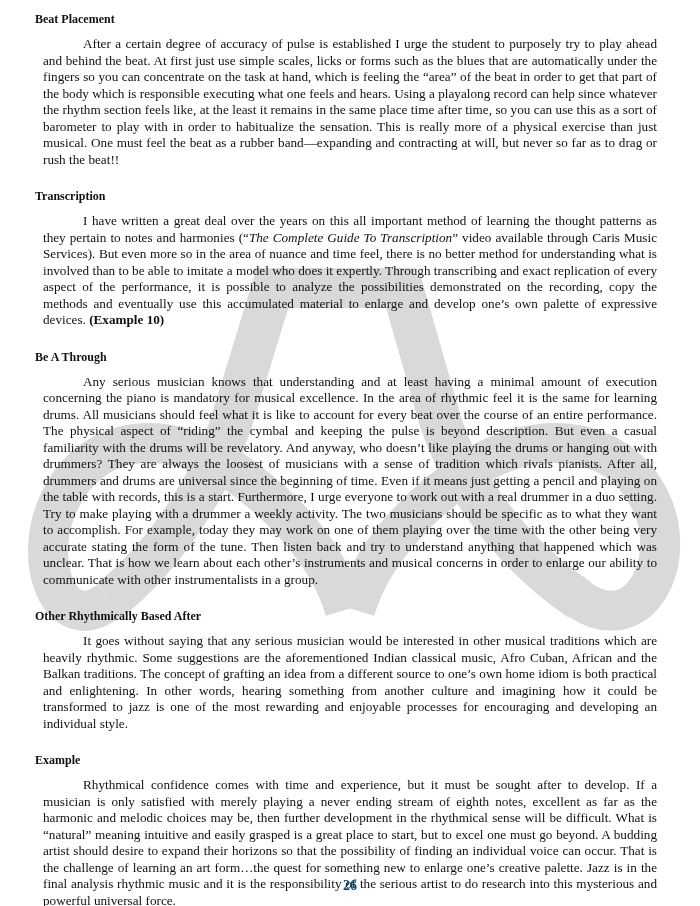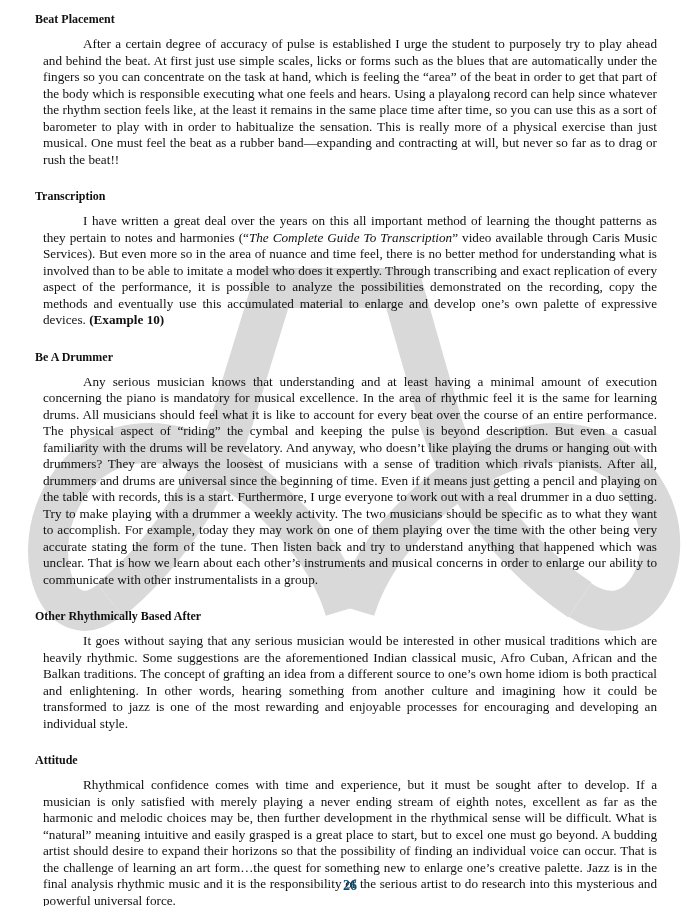--- a/index.html
+++ b/index.html
@@ -48,34 +48,34 @@
       <span>After a certain degree of accuracy of pulse is established I urge the student to purposely try to play ahead and behind the beat. At first just use simple scales, licks or forms such as the blues that are automatically under the fingers so you can concentrate on the task at hand, which is feeling the “area” of the beat in order to get that part of the body which is responsible executing what one feels and hears. Using a playalong record can help since whatever the rhythm section feels like, at the least it remains in the same place time after time, so you can use this as a sort of barometer to play with in order to habitualize the sensation. This is really more of a physical exercise than just musical. One must feel the beat as a rubber band—expanding and contracting at will, but never so far as to drag or rush the beat!!</span>
     </p>
   </section>
 
   <section class="section">
     <h2>Transcription</h2>
     <p><span>I have written a great deal over the years on this all important method of learning the thought patterns as they pertain to notes and harmonies (“</span><i>The Complete Guide To Transcription</i><span>” video available through Caris Music Services). But even more so in the area of nuance and time feel, there is no better method for understanding what is involved than to be able to imitate a model who does it expertly. Through transcribing and exact replication of every aspect of the performance, it is possible to analyze the possibilities demonstrated on the recording, copy the methods and eventually use this accumulated material to enlarge and develop one’s own palette of expressive devices. </span><b>(Example 10)</b></p>
   </section>
 
   <section class="section">
-    <h2>Be A Drummer</h2>
+    <h2>Be A Through</h2>
     <p>
       <span>Any serious musician knows that understanding and at least having a minimal amount of execution concerning the piano is mandatory for musical excellence. In the area of rhythmic feel it is the same for learning drums. All musicians should feel what it is like to account for every beat over the course of an entire performance. The physical aspect of “riding” the cymbal and keeping the pulse is beyond description. But even a casual familiarity with the drums will be revelatory. And anyway, who doesn’t like playing the drums or hanging out with drummers? They are always the loosest of musicians with a sense of tradition which rivals pianists. After all, drummers and drums are universal since the beginning of time. Even if it means just getting a pencil and playing on the table with records, this is a start. Furthermore, I urge everyone to work out with a real drummer in a duo setting. Try to make playing with a drummer a weekly activity. The two musicians should be specific as to what they want to accomplish. For example, today they may work on one of them playing over the time with the other being very accurate stating the form of the tune. Then listen back and try to understand anything that happened which was unclear. That is how we learn about each other’s instruments and musical concerns in order to enlarge our ability to communicate with other instrumentalists in a group.</span>
     </p>
   </section>
 
   <section class="section">
     <h2>Other Rhythmically Based After</h2>
     <p>
       <span>It goes without saying that any serious musician would be interested in other musical traditions which are heavily rhythmic. Some suggestions are the aforementioned Indian classical music, Afro Cuban, African and the Balkan traditions. The concept of grafting an idea from a different source to one’s own home idiom is both practical and enlightening. In other words, hearing something from another culture and imagining how it could be transformed to jazz is one of the most rewarding and enjoyable processes for encouraging and developing an individual style.</span>
     </p>
   </section>
 
   <section class="section">
-    <h2>Attitude</h2>
+    <h2>Example</h2>
     <p>
       <span>Rhythmical confidence comes with time and experience, but it must be sought after to develop. If a musician is only satisfied with merely playing a never ending stream of eighth notes, excellent as far as the harmonic and melodic choices may be, then further development in the rhythmical sense will be difficult. What is “natural” meaning intuitive and easily grasped is a great place to start, but to excel one must go beyond. A budding artist should desire to expand their horizons so that the possibility of finding an individual voice can occur. That is the challenge of learning an art form…the quest for something new to enlarge one’s creative palette. Jazz is in the final analysis rhythmic music and it is the responsibility of the serious artist to do research into this mysterious and powerful universal force.</span>
     </p>
   </section>
 </main>
 
 <div class="page-number">26</div>
 
 </body></html>

